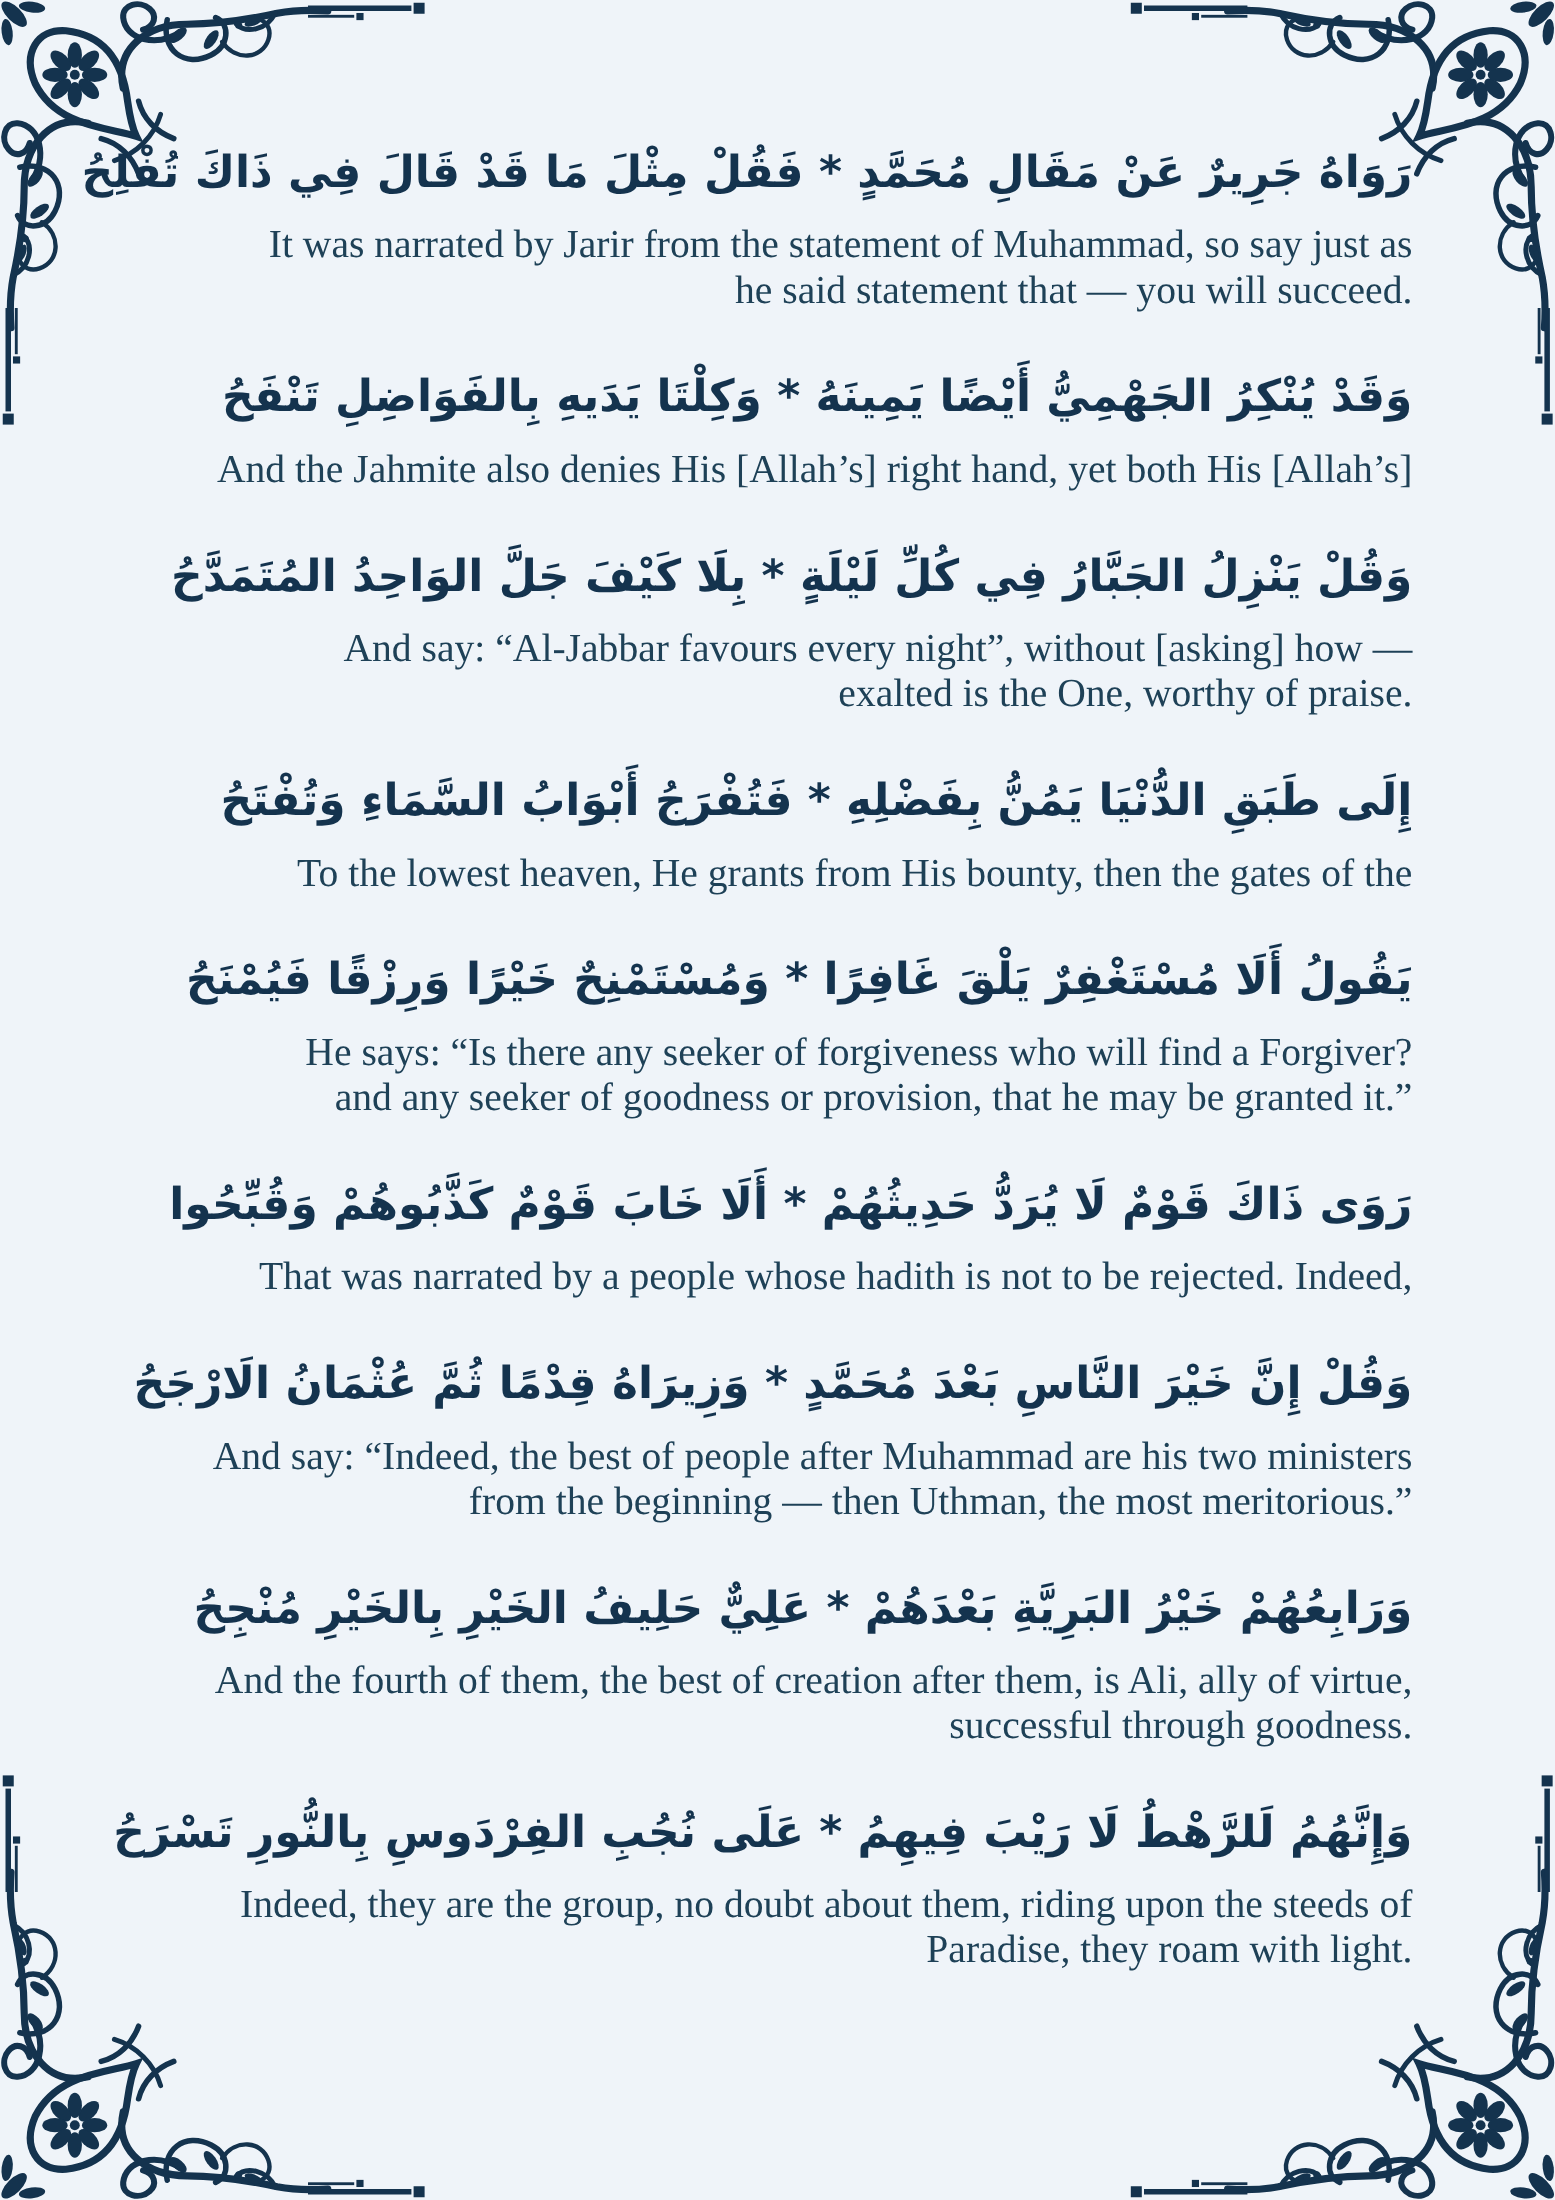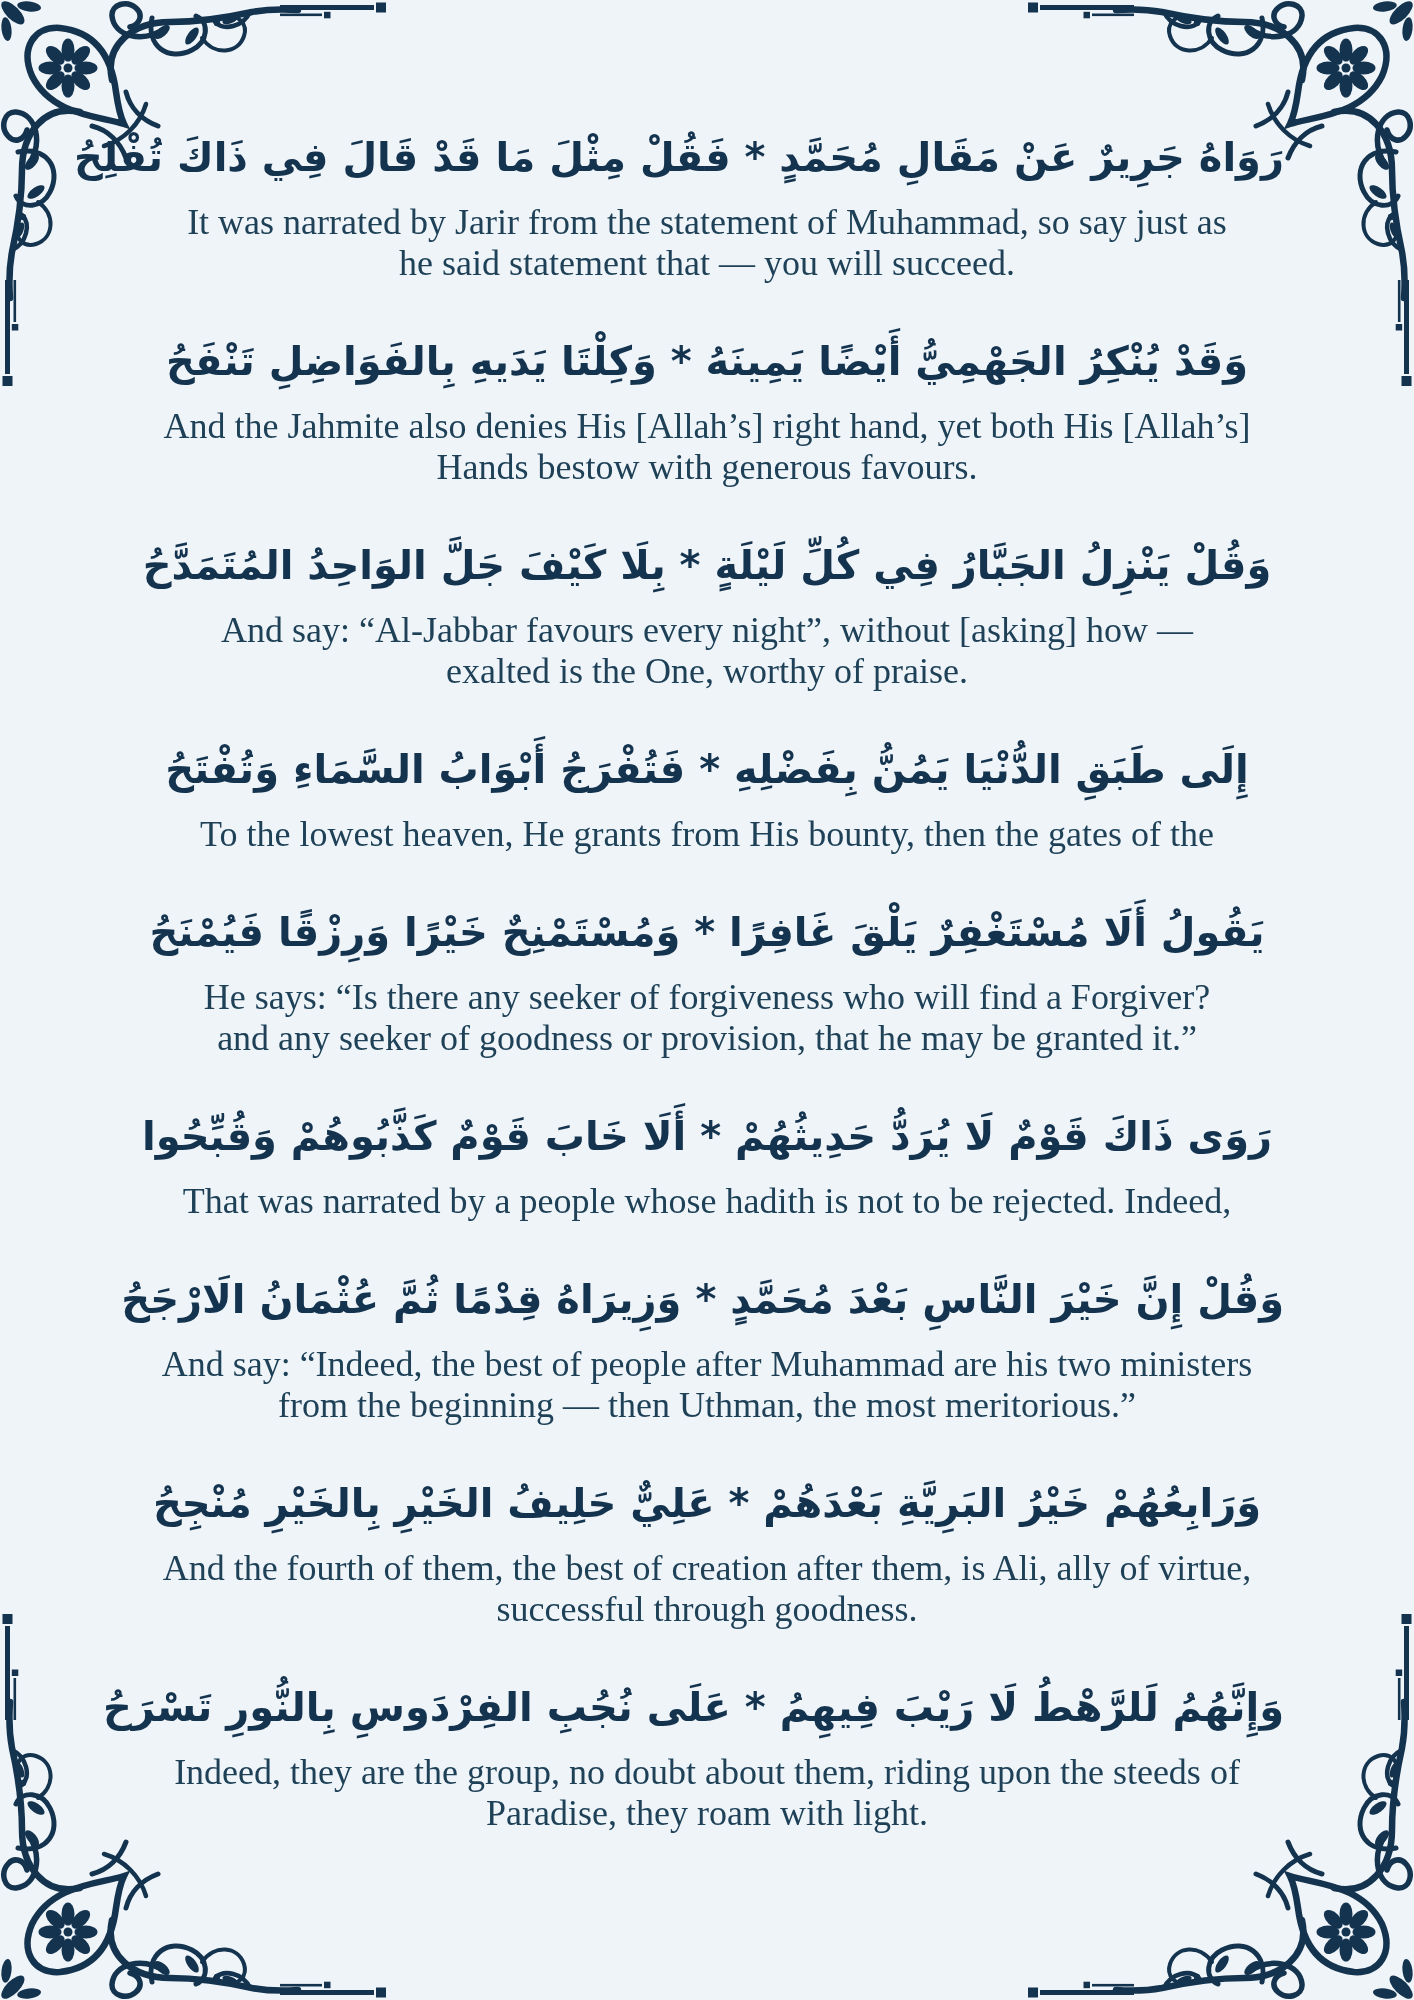--- a/index.html
+++ b/index.html
@@ -21,21 +21,21 @@
     color:var(--ink);pointer-events:none;
   }
   .corner.tl{top:0;left:0}
   .corner.tr{top:0;right:0;transform:scaleX(-1)}
   .corner.bl{bottom:0;left:0;transform:scaleY(-1)}
   .corner.br{bottom:0;right:0;transform:scale(-1,-1)}
   
   .poem{
     position:relative;
     padding:118px 130px 0 130px;
-    text-align:center;
+    text-align:right;
   }
   .verse{margin-bottom:38px}
   .arabic{
     direction:rtl;
     font-family:"DejaVu Sans","Liberation Sans",sans-serif;
     font-weight:700;
     font-size:40px;
     line-height:78px;
     color:var(--ink);
     margin-bottom:6px;
@@ -149,21 +149,20 @@
 
   <section class="verse">
     <div class="arabic" lang="ar" dir="rtl">رَوَاهُ جَرِيرٌ عَنْ مَقَالِ مُحَمَّدٍ * فَقُلْ مِثْلَ مَا قَدْ قَالَ فِي ذَاكَ تُفْلِحُ</div>
     <div class="english">It was narrated by Jarir from the statement of Muhammad, so say just as</div>
     <div class="english">he said statement that — you will succeed.</div>
   </section>
 
   <section class="verse">
     <div class="arabic" lang="ar" dir="rtl">وَقَدْ يُنْكِرُ الجَهْمِيُّ أَيْضًا يَمِينَهُ * وَكِلْتَا يَدَيهِ بِالفَوَاضِلِ تَنْفَحُ</div>
     <div class="english">And the Jahmite also denies His [Allah’s] right hand, yet both His [Allah’s]</div>
-    <div class="english">Hands bestow with generous favours.</div>
   </section>
 
   <section class="verse">
     <div class="arabic" lang="ar" dir="rtl">وَقُلْ يَنْزِلُ الجَبَّارُ فِي كُلِّ لَيْلَةٍ * بِلَا كَيْفَ جَلَّ الوَاحِدُ المُتَمَدَّحُ</div>
     <div class="english">And say: “Al-Jabbar favours every night”, without [asking] how —</div>
     <div class="english">exalted is the One, worthy of praise.</div>
   </section>
 
   <section class="verse">
     <div class="arabic" lang="ar" dir="rtl">إِلَى طَبَقِ الدُّنْيَا يَمُنُّ بِفَضْلِهِ * فَتُفْرَجُ أَبْوَابُ السَّمَاءِ وَتُفْتَحُ</div>

